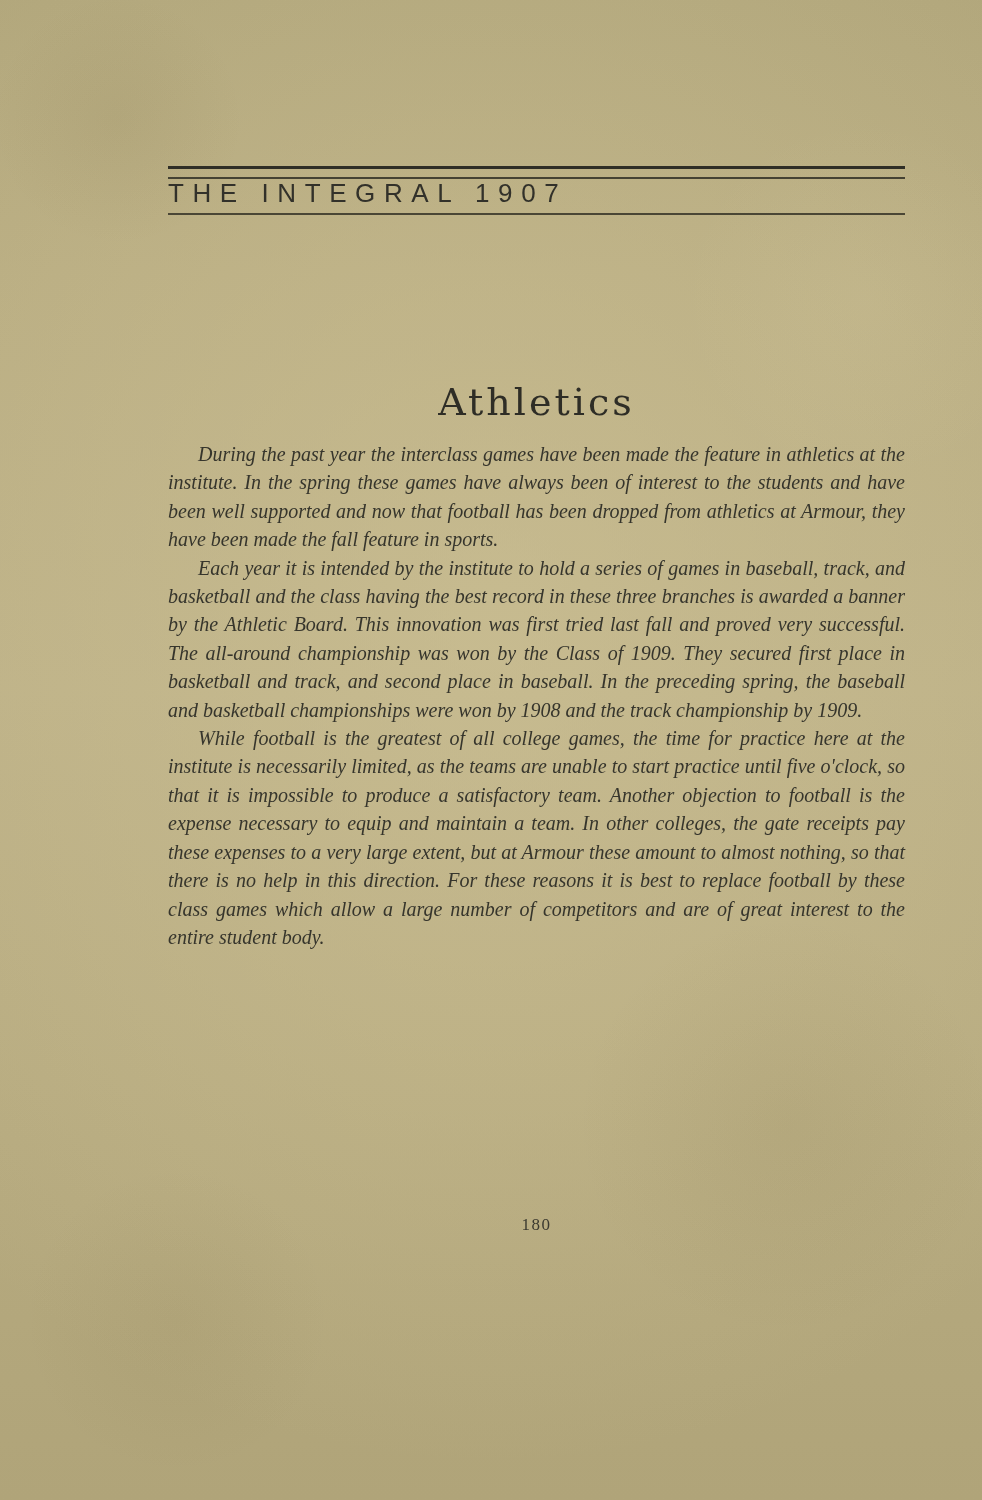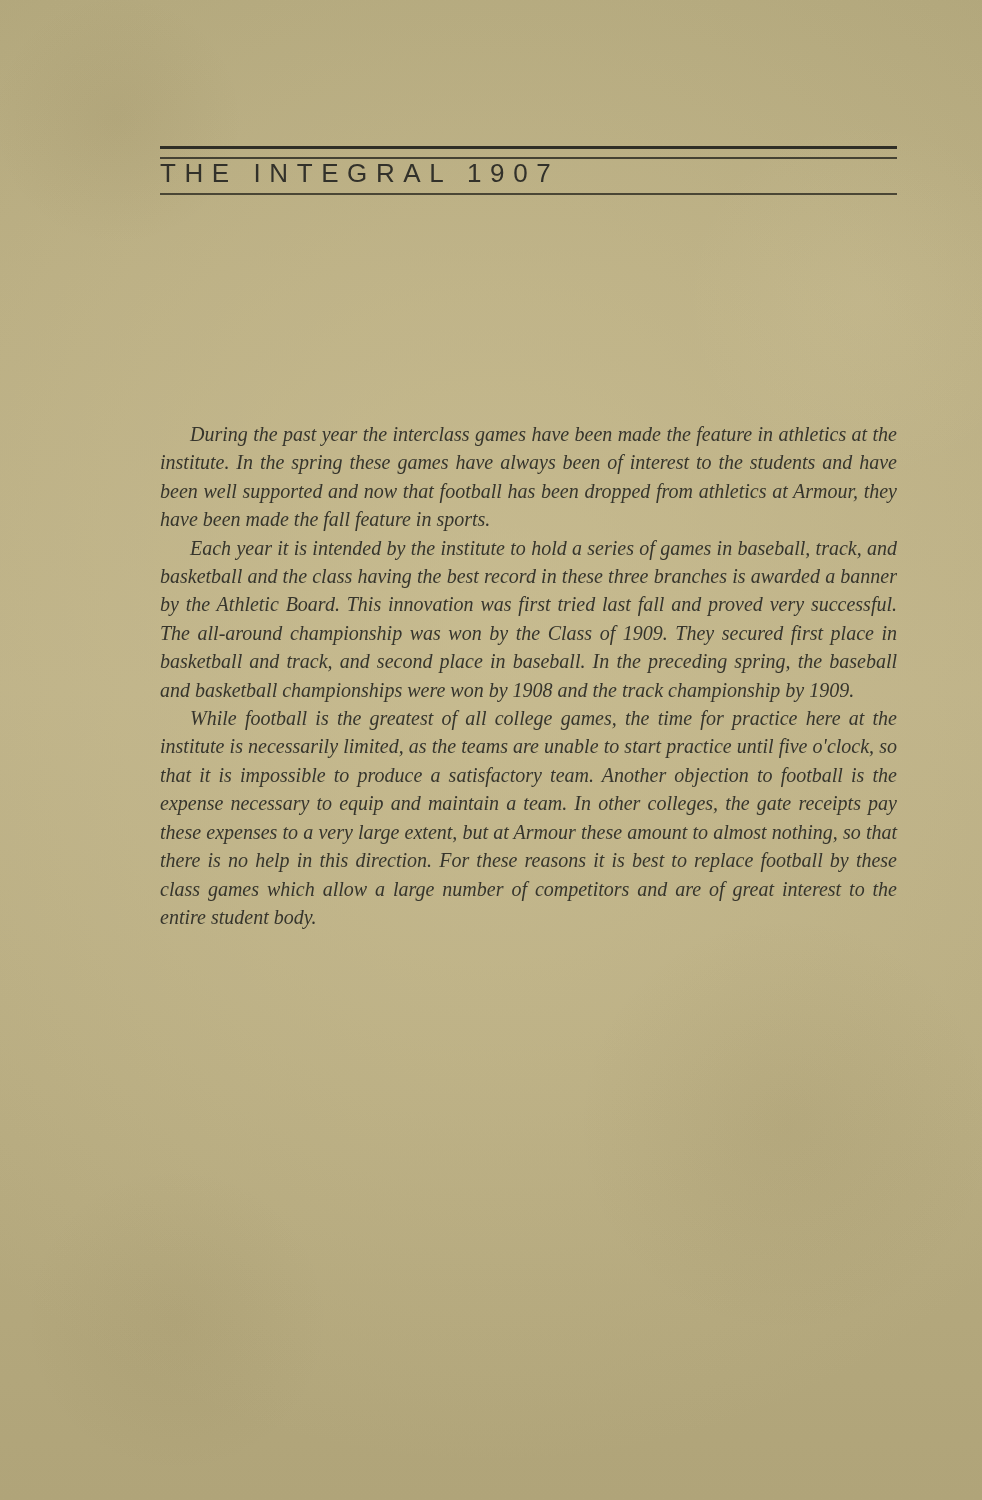--- a/index.html
+++ b/index.html
@@ -28,22 +28,23 @@
     background:
       radial-gradient(circle 180px at 12% 8%, rgba(96,80,40,0.07), rgba(96,80,40,0) 70%),
       radial-gradient(circle 260px at 88% 20%, rgba(230,220,180,0.10), rgba(230,220,180,0) 70%),
       radial-gradient(circle 300px at 80% 75%, rgba(96,80,40,0.07), rgba(96,80,40,0) 70%),
       radial-gradient(circle 220px at 18% 88%, rgba(96,80,40,0.06), rgba(96,80,40,0) 70%);
     pointer-events: none;
   }
 
   .content-col {
     position: absolute;
-    left: 160px;
+    left: 168px;
     width: 737px;
+    margin-top: 20px;
   }
 
   
   .double-rule {
     top: 146px;
     height: 8px;
     border-top: 3px solid #2f2e26;
     border-bottom: 2px solid #454233;
   }
   .running-head {
@@ -97,21 +98,23 @@
 <body>
 
 <div class="page">
 
   <div class="content-col double-rule"></div>
 
   <div class="content-col running-head">THE INTEGRAL 1907</div>
 
   <div class="content-col head-rule"></div>
 
+  <div class="content-col article-title">Athletics</div>
 
   <div class="content-col article-body">
     <p>During the past year the interclass games have been made the feature in athletics at the institute.  In the spring these games have always been of interest to the students and have been well supported and now that football has been dropped from athletics at Armour, they have been made the fall feature in sports.</p>
     <p>Each year it is intended by the institute to hold a series of games in baseball, track, and basketball and the class having the best record in these three branches is awarded a banner by the Athletic Board.  This innovation was first tried last fall and proved very successful.  The all-around championship was won by the Class of 1909.  They secured first place in basketball and track, and second place in baseball.  In the preceding spring, the baseball and basketball championships were won by 1908 and the track championship by 1909.</p>
     <p>While football is the greatest of all college games, the time for practice here at the institute is necessarily limited, as the teams are unable to start practice until five o'clock, so that it is impossible to produce a satisfactory team.  Another objection to football is the expense necessary to equip and maintain a team.  In other colleges, the gate receipts pay these expenses to a very large extent, but at Armour these amount to almost nothing, so that there is no help in this direction.  For these reasons it is best to replace football by these class games which allow a large number of competitors and are of great interest to the entire student body.</p>
   </div>
 
+  <div class="content-col page-number">180</div>
 
 </div>
 
 </body></html>

